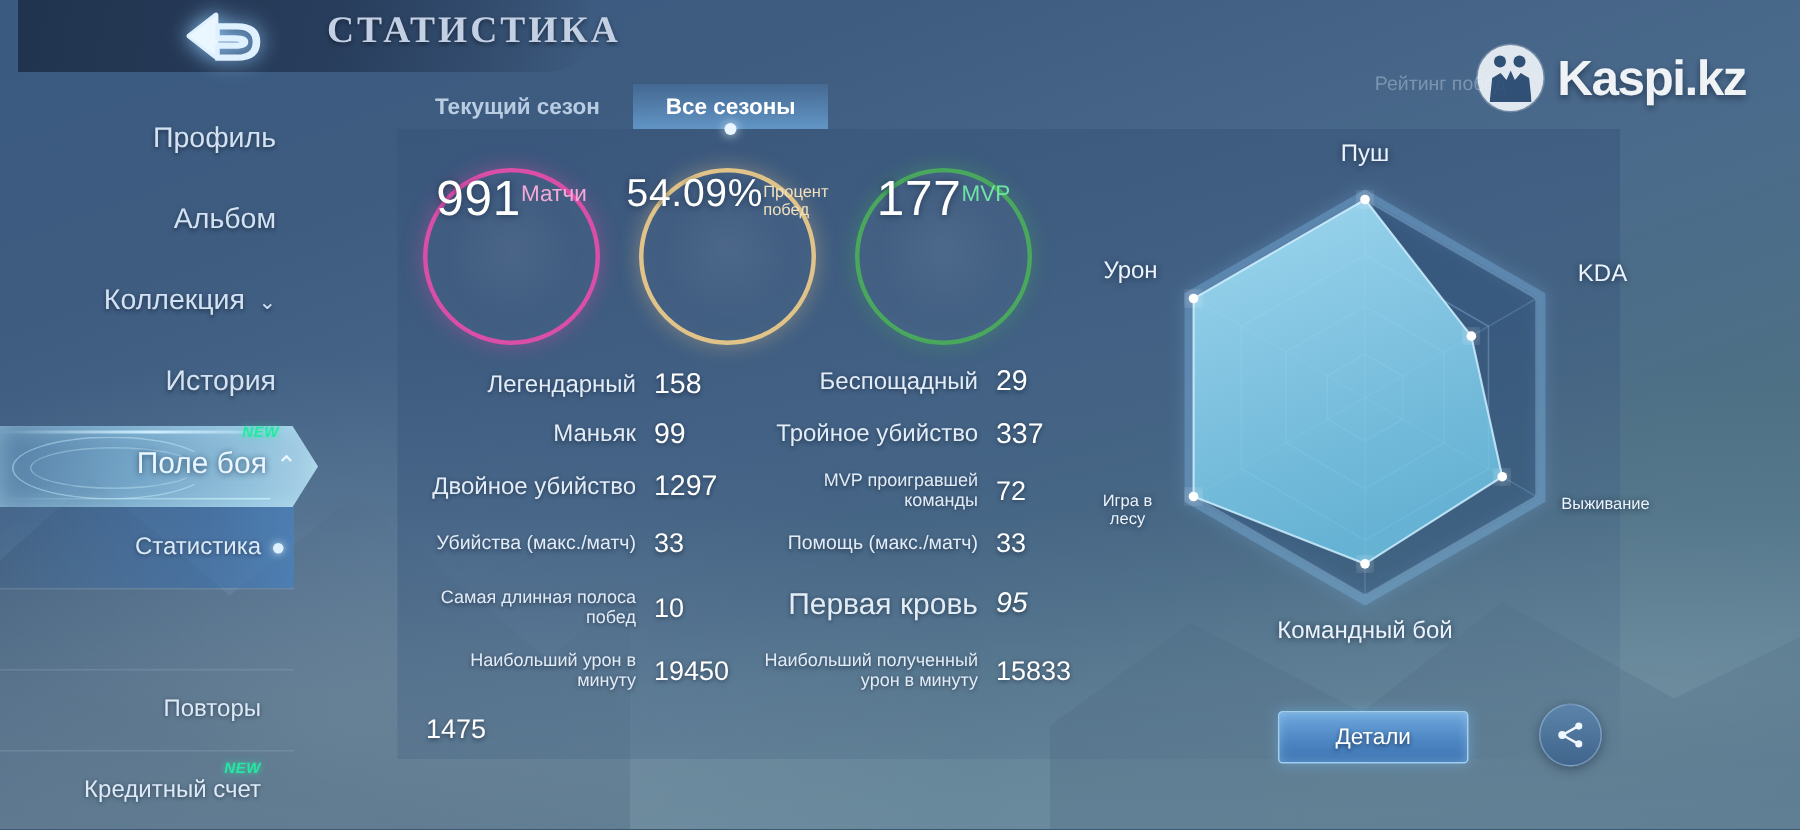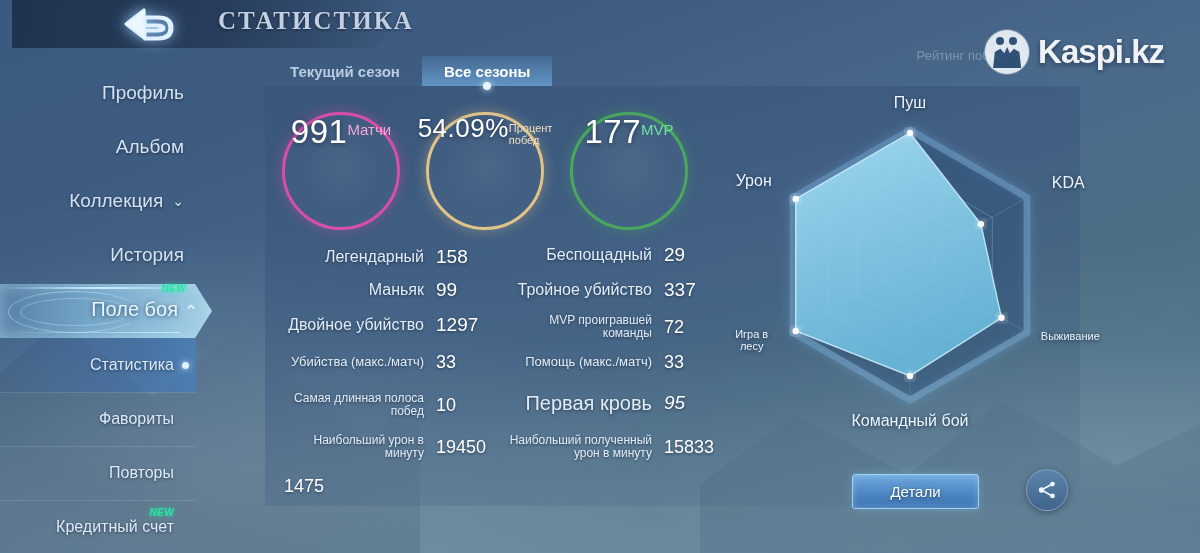--- a/index.html
+++ b/index.html
@@ -186,23 +186,20 @@
       <div class="badge-new" style="right:26px;top:-1px">NEW</div>
       <div class="bf-label">Поле боя</div>
       <div class="bf-chev">⌃</div>
     </div>
 
     <div class="sub-item active" style="top:290px">
       <span>Статистика</span>
       <span class="sub-dot"></span>
     </div>
     <div class="sub-sep" style="top:344px"></div>
-    <div class="sub-item" style="top:344px">
-      <span>Фавориты</span>
-    </div>
     <div class="sub-sep" style="top:398px"></div>
     <div class="sub-item" style="top:398px">
       <span>Повторы</span>
     </div>
     <div class="sub-sep" style="top:452px"></div>
     <div class="sub-item" style="top:452px">
       <span class="badge-new" style="right:22px;top:7px">NEW</span>
       <span>Кредитный счет</span>
     </div>
   </div>

